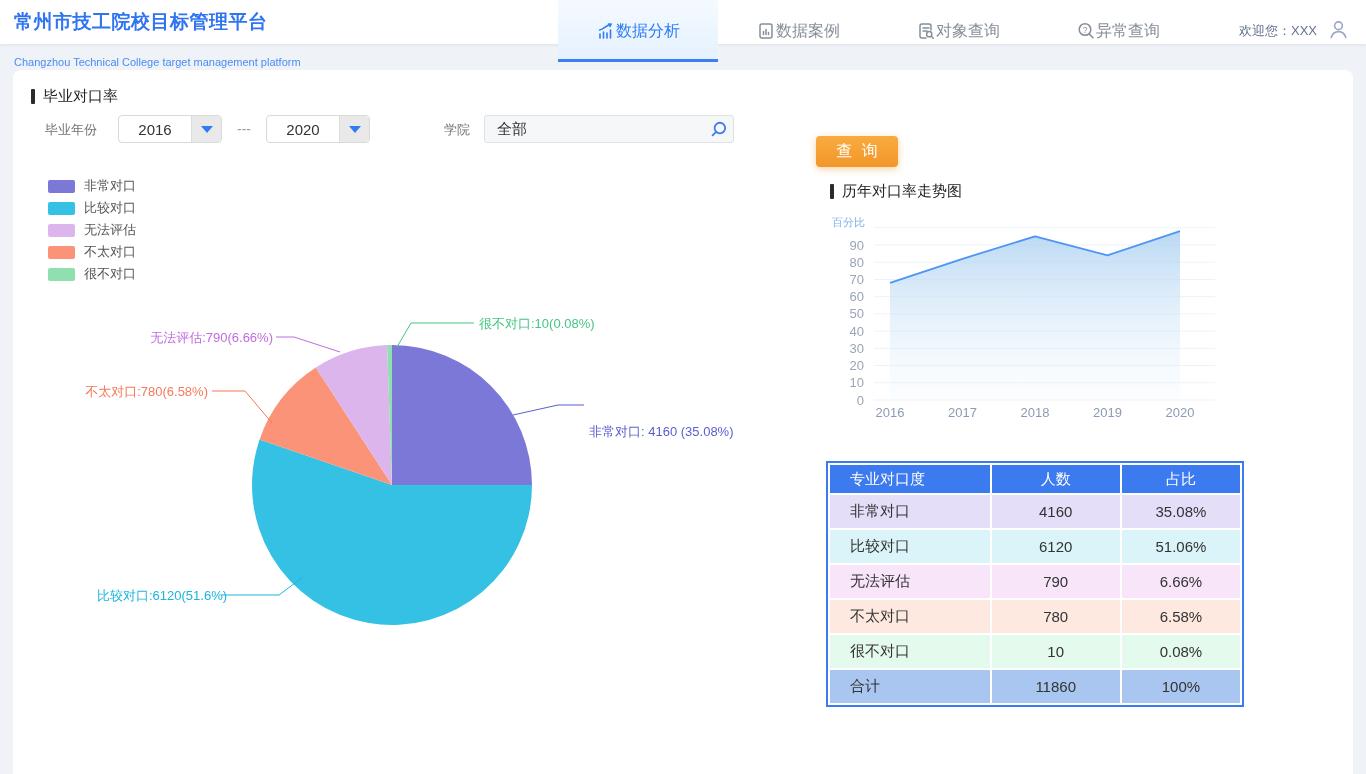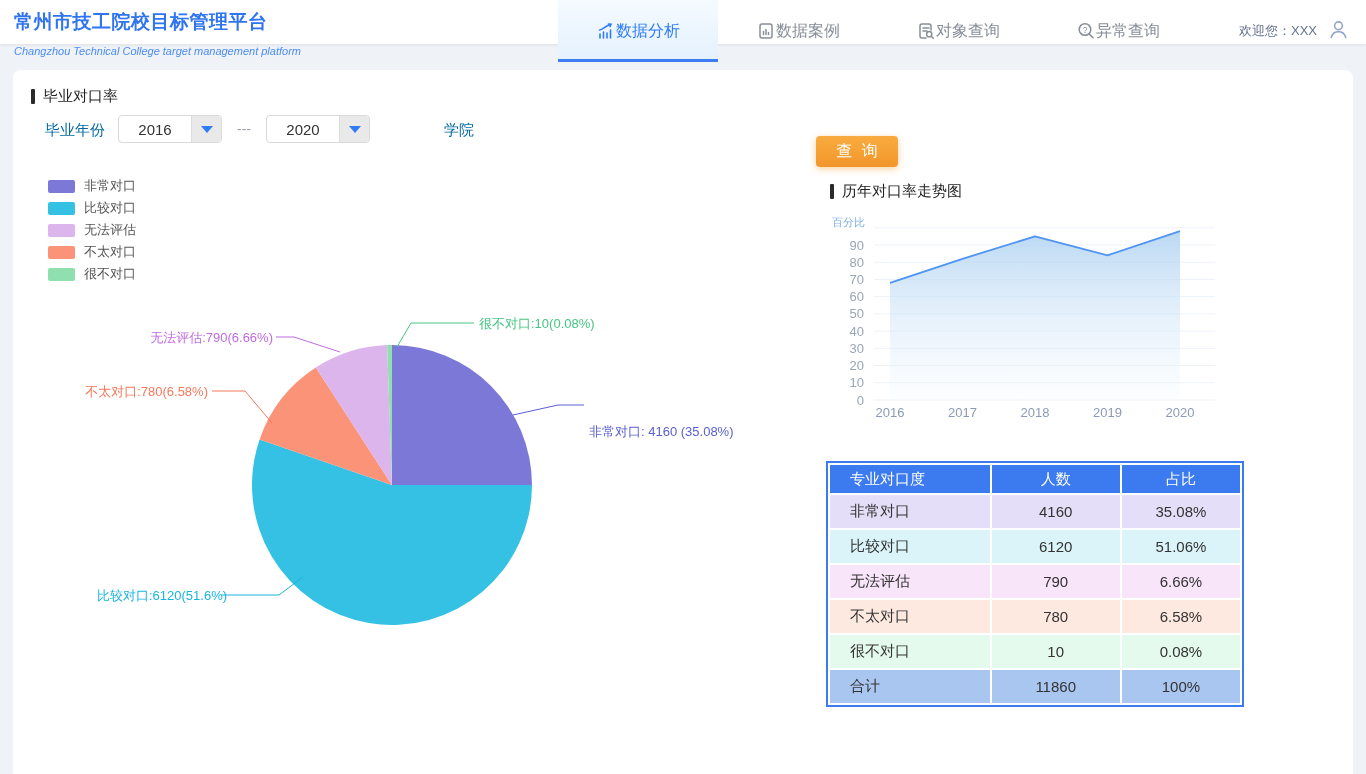--- a/index.html
+++ b/index.html
@@ -4,42 +4,42 @@
 <style>
   * { margin:0; padding:0; box-sizing:border-box; }
   html,body { width:1366px; height:774px; overflow:hidden;
     font-family:"Liberation Sans","DejaVu Sans",sans-serif; background:#eff2f6; }
 
   
   .topbar { position:relative; width:100%; height:44px; background:#fff;
     box-shadow:0 1px 3px rgba(20,40,80,.08); z-index:5; }
   .logo { position:absolute; left:14px; top:9px; }
   .logo-title { font-size:19px; font-weight:bold; color:#2f74f0; letter-spacing:.5px; }
-  .logo-sub { font-size:11px; color:#4a8cf5; margin-top:10px;font-style:italic; }
+  .logo-sub { font-size:11px; color:#4a8cf5; margin-top:21px; }
   .nav { position:absolute; left:558px; top:0; height:62px; display:flex; }
   .nav-tab { width:160px; height:62px; display:flex; align-items:center; justify-content:center;
     font-size:16px; color:#878e99; cursor:pointer; }
   .nav-tab.active { color:#2e7cf6;
     background:linear-gradient(180deg,#f5faff 0%,#e4f1fd 100%);
     box-shadow:inset 0 -3px 0 #3d7ef2; }
   .nav-tab svg { display:block; }
   .welcome { position:absolute; right:16px; top:0; height:62px; display:flex;
     align-items:center; gap:10px; }
   .welcome-text { font-size:13px; color:#65738f; }
 
   
   .card { position:absolute; left:13px; top:70px; width:1340px; height:735px;
     background:#fff; border-radius:8px; }
 
   .section-title { position:absolute; display:flex; align-items:center; gap:8px;
     font-size:15px; color:#222; font-weight:500; }
   .title-bar { width:4px; height:15px; background:#2b2b2b; border-radius:1px; }
 
   
-  .flt-label { position:absolute; font-size:15px; color:#0369a1; }
+  .flt-label { position:absolute; font-size:13px; color:#737373; }
   .select { position:absolute; top:45px; width:104px; height:28px; display:flex;
     border:1px solid #d9d9d9; border-radius:4px; background:#fff; cursor:pointer; overflow:hidden; }
   .select-value { flex:1; display:flex; align-items:center; justify-content:center;
     font-size:15px; color:#333; }
   .select-arrow { width:30px; background:#e9e9e9; border-left:1px solid #dcdcdc;
     display:flex; align-items:center; justify-content:center; }
   .tri { width:0; height:0; border-left:6px solid transparent; border-right:6px solid transparent;
     border-top:7px solid #2f7cf6; }
   .range-sep { position:absolute; top:51px; font-size:14px; color:#9aa0a8; }
   .college-box { position:absolute; left:471px; top:45px; width:250px; height:28px;
@@ -162,20 +162,29 @@
 
   <div class="select" style="left:253px;">
     <span class="select-value">2020</span>
     <span class="select-arrow">
         <span class="tri"></span>
       </span>
   </div>
 
   <div class="flt-label" style="left:431px; top:51px;">学院</div>
 
+  <div class="college-box">
+    <input type="text" value="全部" style="">
+    <span class="icon-btn">
+      <svg width="19" height="19" viewBox="0 0 18 18" fill="none" stroke="#3d7bf2" stroke-width="1.7" stroke-linecap="round">
+        <circle cx="10.3" cy="7.6" r="5"></circle>
+        <path d="M6.7 11.3 L3.4 14.6"></path>
+      </svg>
+    </span>
+  </div>
 
   <button class="query-btn">查 询</button>
 
   <div class="legend">
       <div class="legend-item">
         <span class="legend-swatch" style="background: rgb(123, 120, 216);"></span>
         <span class="legend-label">非常对口</span>
       </div>
       <div class="legend-item">
         <span class="legend-swatch" style="background: rgb(53, 193, 228);"></span>

